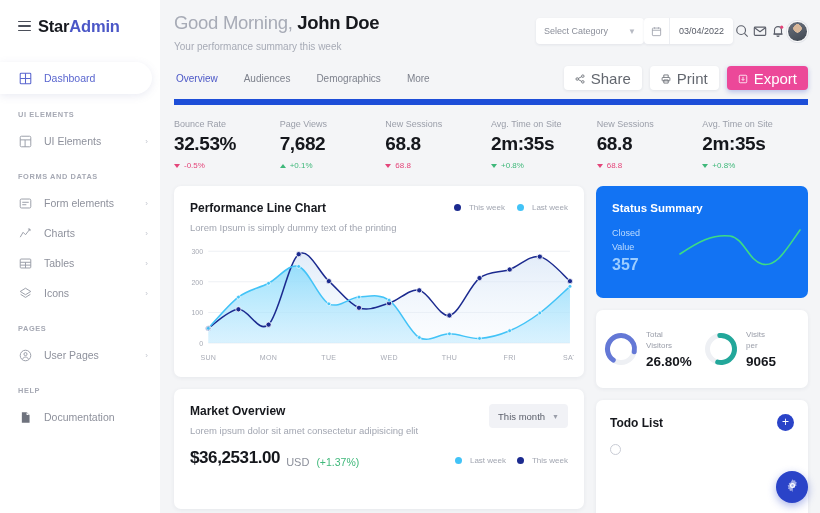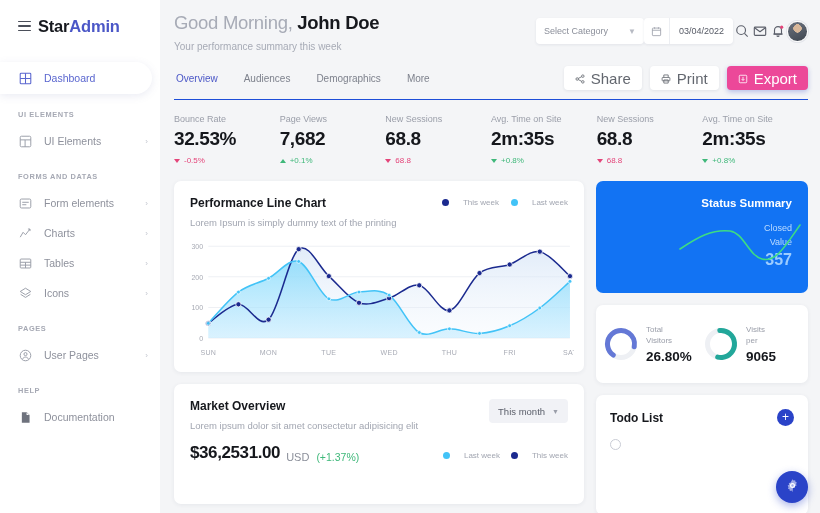--- a/index.html
+++ b/index.html
@@ -72,21 +72,21 @@
   .date-box .cal { width: 26px; display: flex; align-items: center; justify-content: center; border-right: 1px solid #eceef2; height: 100%; }
   .date-box .dval { padding: 0 9px; font-size: 9px; color: #575b66; }
   .tb-icon { cursor: pointer; display: flex; align-items: center; justify-content: center; width: 18px; height: 18px; position: relative; }
   .avatar {
     width: 21px; height: 21px; border-radius: 50%; cursor: pointer;
     background: radial-gradient(circle at 50% 34%, #d8b79a 0 26%, transparent 27%), linear-gradient(160deg,#6c7380,#3f4650);
     border: 1.5px solid #fff; box-shadow: 0 0 0 1px #e3e5ea;
   }
 
   
-  .tabs-row { display: flex; align-items: center; margin-top: 14px; padding-bottom: 9px; border-bottom: 1px solid #1d4ed8; }
+  .tabs-row { display: flex; align-items: center; margin-top: 14px; padding-bottom: 9px; border-bottom: 6px solid #1d4ed8; }
   .tab { font-size: 10px; color: #7e828d; padding: 0 13px; cursor: pointer; }
   .tab:first-child { padding-left: 2px; }
   .tab.active { color: #4b57c7; font-weight: 500; }
   .actions { margin-left: auto; display: flex; gap: 8px; }
   .btn {
     height: 24px; border-radius: 4px; display: flex; align-items: center; gap: 6px;
     padding: 0 11px; font-size: 15px; background: #fff; color: #63676f; cursor: pointer;
     box-shadow: 0 1px 3px rgba(30,40,80,0.09);
   }
   .btn.primary { background: #ec4899; color: #fff; box-shadow: 0 2px 5px rgba(42,67,200,0.3); }
@@ -104,30 +104,29 @@
   
   .content { display: flex; gap: 12px; margin-top: 16px; }
   .col-left { flex: 1; display: flex; flex-direction: column; gap: 12px; }
   .col-right { width: 212px; flex: 0 0 212px; display: flex; flex-direction: column; gap: 12px; }
   .card { background: #fff; border-radius: 7px; box-shadow: 0 1px 4px rgba(40,50,90,0.07); }
 
   .card-head { padding: 15px 16px 0 16px; display: flex; align-items: flex-start; }
   .card-title { font-size: 12px; font-weight: 700; color: #16181d; }
   .card-sub { font-size: 9.5px; color: #a2a6b1; margin-top: 7px; }
   .legend { margin-left: auto; display: flex; gap: 12px; align-items: center; padding-top: 2px; }
-  .lg { display: flex; align-items: center; gap: 14px; font-size: 8px; color: #a2a6b1; }
+  .lg { display: flex; align-items: center; gap: 8px; font-size: 8px; color: #a2a6b1; }
   .dot { width: 7px; height: 7px; border-radius: 50%; }
 
   .chart-wrap { padding: 6px 10px 8px 6px; }
 
   
   .status-card {
     background: #1273f3; border-radius: 7px; height: 112px; position: relative; overflow: hidden;
     padding: 16px 16px 0 16px;
-    text-align: right;
   }
   .status-card h3 { color: #fff; font-size: 11.5px; font-weight: 700; }
   .status-card .sc-l { color: #bcdcff; font-size: 9px; margin-top: 12px; line-height: 14px; }
   .status-card .sc-v { color: #9ccdff; font-size: 16px; font-weight: 700; margin-top: 2px; }
   .status-card svg.spark { position: absolute; right: 6px; top: 42px; }
 
   
   .donut-card { height: 78px; display: flex; align-items: center; padding: 0 6px; }
   .donut-unit { flex: 1; display: flex; align-items: center; gap: 6px; }
   .donut-txt .dt-l { font-size: 8px; color: #9a9ea9; line-height: 11px; }

